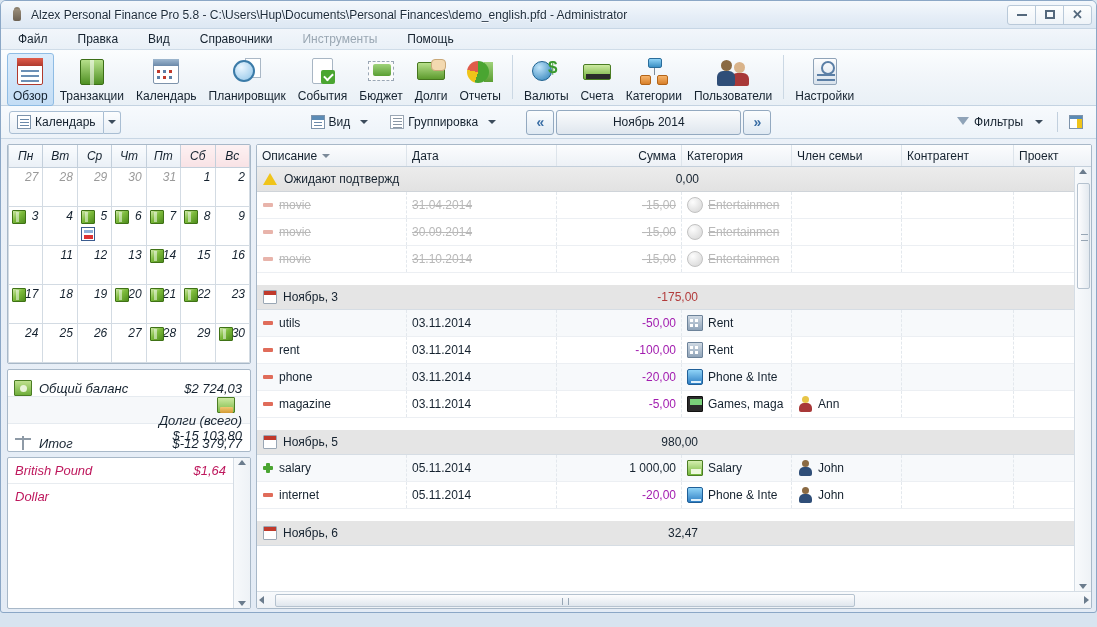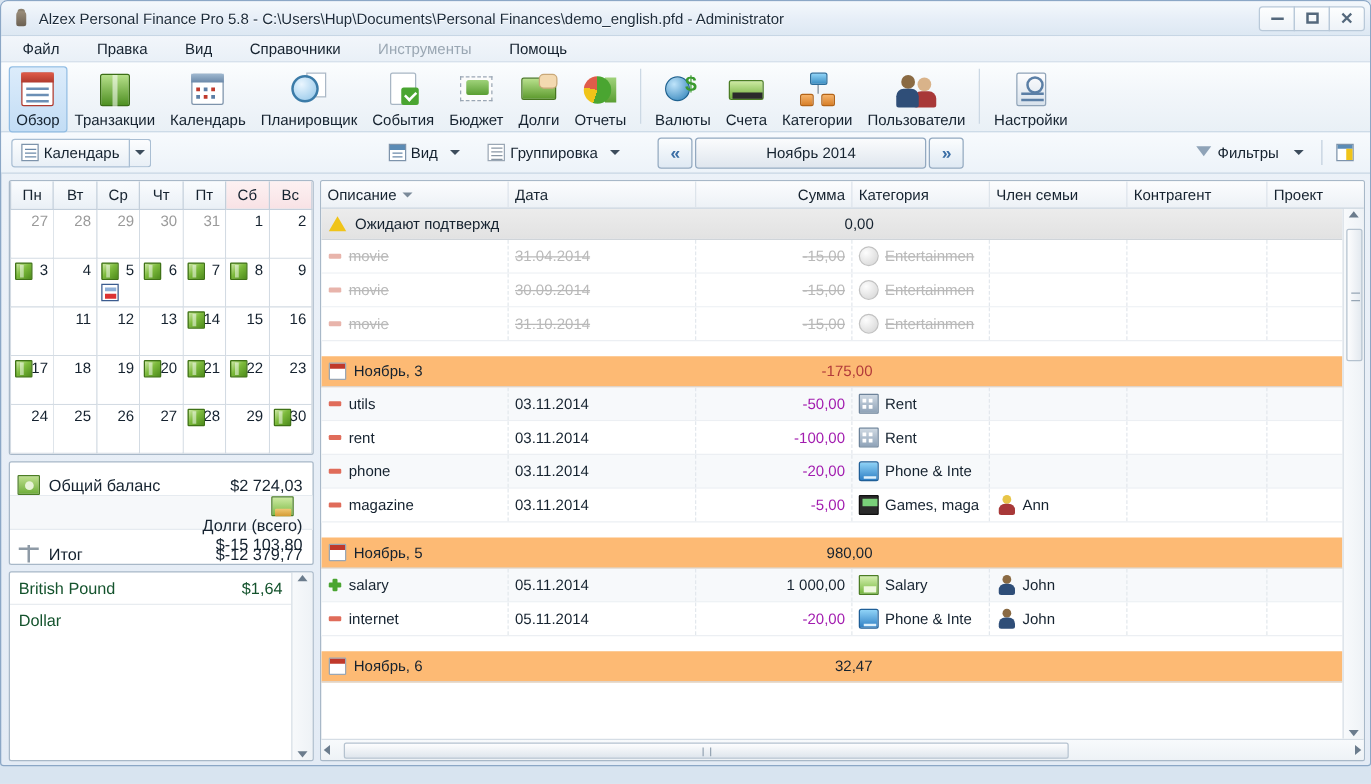--- a/index.html
+++ b/index.html
@@ -124,21 +124,21 @@
     border: 1px solid #93a9c0; border-radius: 3px;
     background: linear-gradient(180deg,#fbfcfd,#dfe6ee);
     display: flex; align-items: center; justify-content: center;
     font-size: 12px; color: #15222f;
   }
   .spacer { flex: 1 1 auto; }
   .vsep { width:1px;height:20px;background:#c2d0de;margin:0 6px; }
 
   
   .body-area { display: flex; height: 474px; padding: 5px 4px 4px 6px; gap: 5px; }
-  .left-pane { width: 310px; display: flex; flex-direction: column; gap: 5px; }
+  .left-pane { width: 310px; display: flex; flex-direction: column; gap: 5px; font-style: italic; }
   .right-pane { flex: 1 1 auto; display: flex; flex-direction: column; }
 
   
   .cal-wrap {
     border: 1px solid #a8b8c8; background: #fff;
     border-radius: 2px; overflow: hidden;
   }
   table.cal { border-collapse: collapse; width: 100%; table-layout: fixed; }
   table.cal th {
     height: 22px; font-size: 12px; font-weight: normal; color: #15222f;
@@ -204,21 +204,21 @@
   .scale-ico::after{content:"";position:absolute;left:1px;top:3px;width:16px;height:2px;background:#8e9aa6;}
 
   
   .cur-wrap {
     flex: 1 1 auto; border: 1px solid #a8b8c8; background: #fff;
     display: flex; border-radius: 2px; overflow: hidden;
   }
   .cur-list { flex: 1 1 auto; }
   .cur-row {
     height: 26px; display: flex; align-items: center;
-    padding: 0 7px; font-size: 13px; color: #14532d;
+    padding: 0 7px; font-size: 13px; color: #be185d;
     border-bottom: 1px solid #e8ecf0;
   }
   .cur-row .nm { flex: 1 1 auto; }
   .sb-v {
     width: 17px; background: linear-gradient(90deg,#f7f9fb,#eef2f6);
     border-left: 1px solid #d5dde5;
     display: flex; flex-direction: column; justify-content: space-between;
     align-items: center; padding: 2px 0;
   }
   .sb-arrow { width:0;height:0;border-left:4px solid transparent;border-right:4px solid transparent; }
@@ -242,21 +242,21 @@
   }
   .th.num { justify-content: flex-end; }
   .sort-caret { width:0;height:0;margin-left:5px;border-left:4px solid transparent;border-right:4px solid transparent;border-top:4px solid #7b8a99; }
 
   .tx-body { flex: 1 1 auto; display: flex; overflow: hidden; }
   .tx-rows { flex: 1 1 auto; overflow: hidden; }
 
   .grp {
     display: flex; align-items: center; height: 25px;
     font-size: 12px; color: #15222f; padding-left: 6px;
-    background: #fdba74;
+    background: #e5e5e5;
   }
   .grp .cal-ico {
     width: 14px; height: 14px; margin-right: 6px; position: relative; flex:0 0 auto;
     background:#fff; border:1px solid #9aa7b5; border-radius:1px;
   }
   .grp .cal-ico::before{content:"";position:absolute;left:0;top:0;right:0;height:4px;background:#c0392b;}
   .grp .warn-ico{
     width:15px;height:14px;margin-right:6px;flex:0 0 auto;position:relative;
   }
   .grp .warn-ico::after{

